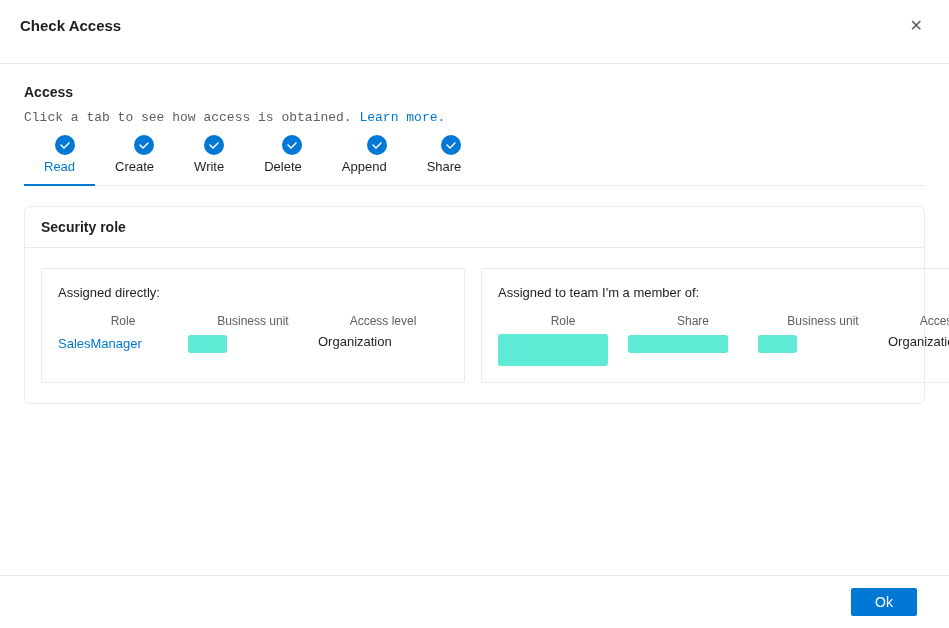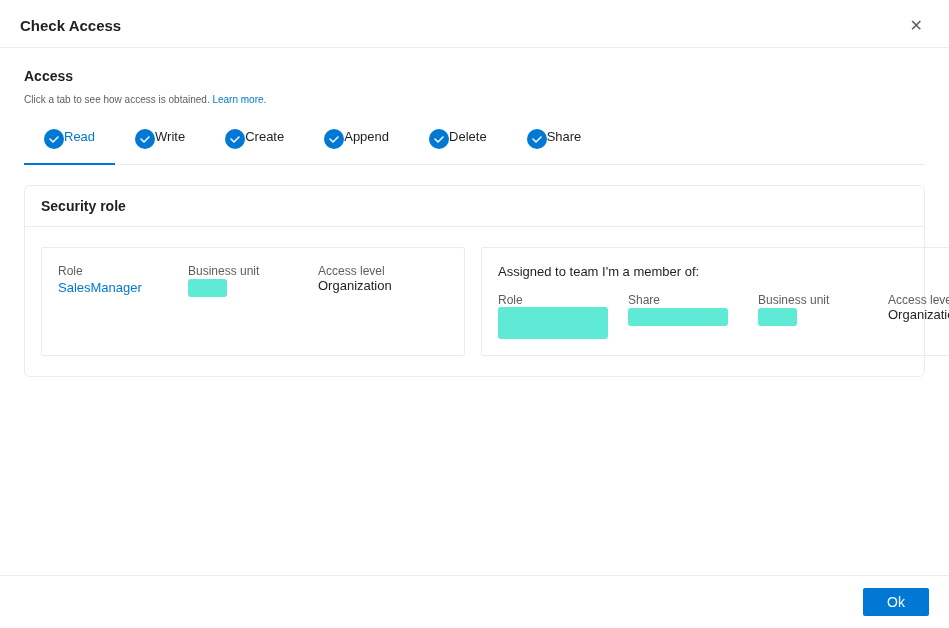--- a/index.html
+++ b/index.html
@@ -17,21 +17,21 @@
       width: 949px;
       height: 628px;
       position: relative;
       display: flex;
       flex-direction: column;
     }
     .dialog-header {
       display: flex;
       align-items: center;
       justify-content: space-between;
-      padding: 14px 20px 10px 20px;
+      padding: 14px 20px 26px 20px;
       border-bottom: 1px solid #edebe9;
     }
     .dialog-title {
       font-size: 15px;
       font-weight: 600;
       color: #201f1e;
     }
     .close-btn {
       background: none;
       border: none;
@@ -49,38 +49,39 @@
       flex: 1;
       overflow-y: auto;
     }
     .access-section-title {
       font-size: 14px;
       font-weight: 600;
       color: #201f1e;
       margin-bottom: 10px;
     }
     .access-subtitle {
-      font-size: 10px;
+      font-size: 13px;
       color: #605e5c;
-      margin-bottom: 18px;
+      margin-bottom: 4px;
+      font-family: Liberation Mono, monospace;
     }
     .learn-more {
       color: #0078d4;
       text-decoration: none;
     }
     .tabs-container {
       display: flex;
       gap: 0;
       margin-bottom: 20px;
       border-bottom: 1px solid #edebe9;
     }
     .tab {
       display: flex;
-      flex-direction: row;
-      align-items: flex-start;
+      flex-direction: column;
+      align-items: flex-end;
       padding: 6px 20px 10px 20px;
       cursor: pointer;
       border-bottom: 2px solid transparent;
       margin-bottom: -1px;
       min-width: 70px;
     }
     .tab.active {
       border-bottom: 2px solid #0078d4;
     }
     .tab-icon {
@@ -129,20 +130,22 @@
       flex: 1;
     }
     .assigned-box-title {
       font-size: 13px;
       color: #201f1e;
       margin-bottom: 14px;
     }
     .table-header {
       display: flex;
       gap: 0;
+      margin-bottom: 6px;
+      text-align: center;
     }
     .table-col {
       font-size: 12px;
       color: #605e5c;
       font-weight: 400;
     }
     .col-role { width: 130px; }
     .col-business { width: 130px; }
     .col-access { width: 130px; }
     .col-team { width: 130px; }
@@ -175,21 +178,21 @@
     }
     .hierarchy-header {
       padding: 12px 16px;
       font-size: 14px;
       font-weight: 600;
       color: #201f1e;
     }
     .dialog-footer {
       display: flex;
       justify-content: flex-end;
-      padding: 12px 20px;
+      padding: 12px 32px;
       border-top: 1px solid #edebe9;
     }
     .ok-btn {
       background: #0078d4;
       color: #fff;
       border: none;
       padding: 6px 24px;
       font-size: 14px;
       cursor: pointer;
       border-radius: 2px;
@@ -223,61 +226,62 @@
           </svg>
         </div>
         <span class="tab-label">Read</span>
       </div>
       <div class="tab">
         <div class="tab-icon">
           <svg viewBox="0 0 12 12" fill="none" xmlns="http://www.w3.org/2000/svg">
             <path d="M2 6l3 3 5-5" stroke="#fff" stroke-width="1.5" stroke-linecap="round" stroke-linejoin="round"></path>
           </svg>
         </div>
+        <span class="tab-label">Create</span>
+      </div>
+      <div class="tab">
+        <div class="tab-icon">
+          <svg viewBox="0 0 12 12" fill="none" xmlns="http://www.w3.org/2000/svg">
+            <path d="M2 6l3 3 5-5" stroke="#fff" stroke-width="1.5" stroke-linecap="round" stroke-linejoin="round"></path>
+          </svg>
+        </div>
         <span class="tab-label">Write</span>
       </div>
       <div class="tab">
         <div class="tab-icon">
           <svg viewBox="0 0 12 12" fill="none" xmlns="http://www.w3.org/2000/svg">
             <path d="M2 6l3 3 5-5" stroke="#fff" stroke-width="1.5" stroke-linecap="round" stroke-linejoin="round"></path>
           </svg>
         </div>
-        <span class="tab-label">Create</span>
+        <span class="tab-label">Delete</span>
       </div>
       <div class="tab">
         <div class="tab-icon">
           <svg viewBox="0 0 12 12" fill="none" xmlns="http://www.w3.org/2000/svg">
             <path d="M2 6l3 3 5-5" stroke="#fff" stroke-width="1.5" stroke-linecap="round" stroke-linejoin="round"></path>
           </svg>
         </div>
         <span class="tab-label">Append</span>
-      </div>
-      <div class="tab">
-        <div class="tab-icon">
-          <svg viewBox="0 0 12 12" fill="none" xmlns="http://www.w3.org/2000/svg">
-            <path d="M2 6l3 3 5-5" stroke="#fff" stroke-width="1.5" stroke-linecap="round" stroke-linejoin="round"></path>
-          </svg>
-        </div>
-        <span class="tab-label">Delete</span>
       </div>
       <div class="tab">
         <div class="tab-icon">
           <svg viewBox="0 0 12 12" fill="none" xmlns="http://www.w3.org/2000/svg">
             <path d="M2 6l3 3 5-5" stroke="#fff" stroke-width="1.5" stroke-linecap="round" stroke-linejoin="round"></path>
           </svg>
         </div>
         <span class="tab-label">Share</span>
       </div>
     </div>
 
     <div class="section-card">
       <div class="section-card-header">Security role</div>
       <div class="section-card-body">
 
         <div class="assigned-box">
+          <div class="assigned-box-title">Assigned directly:</div>
           <div class="table-header">
             <span class="table-col col-role">Role</span>
             <span class="table-col col-business">Business unit</span>
             <span class="table-col col-access">Access level</span>
           </div>
           <div class="table-row">
             <span class="col-role">
               <span class="table-cell link">Sales</span><span class="table-cell link">Manager</span>
             </span>
             <span class="col-business">

